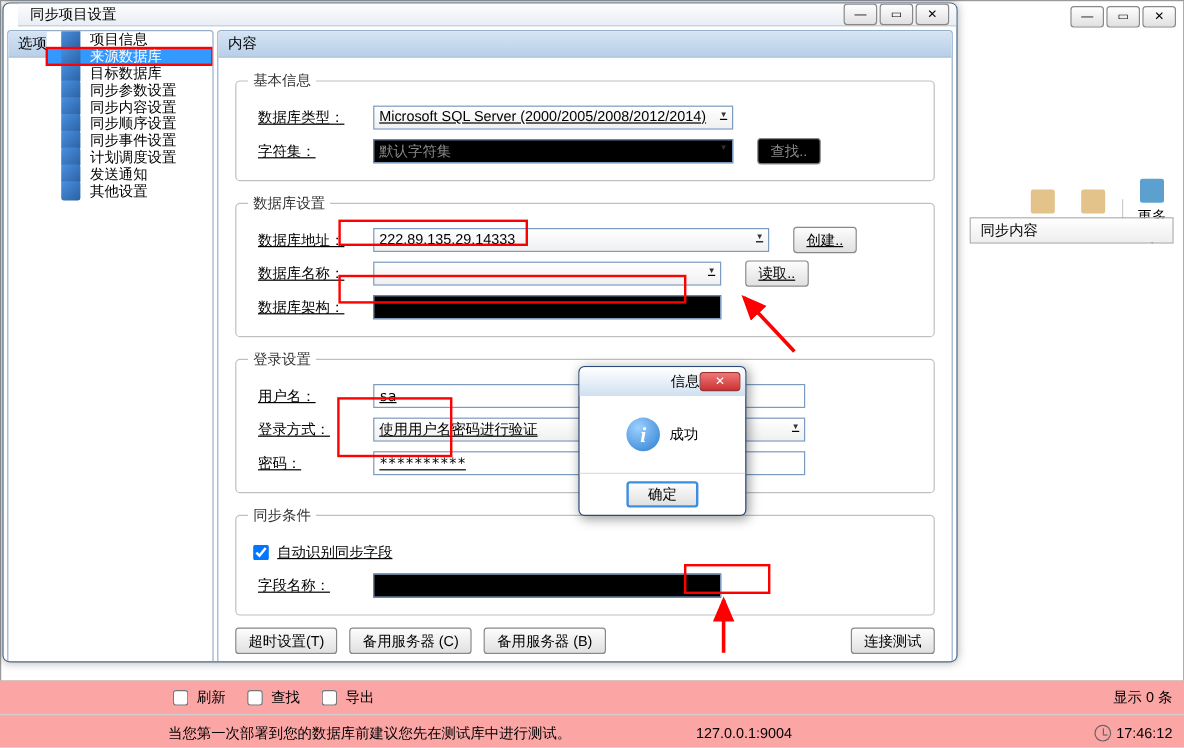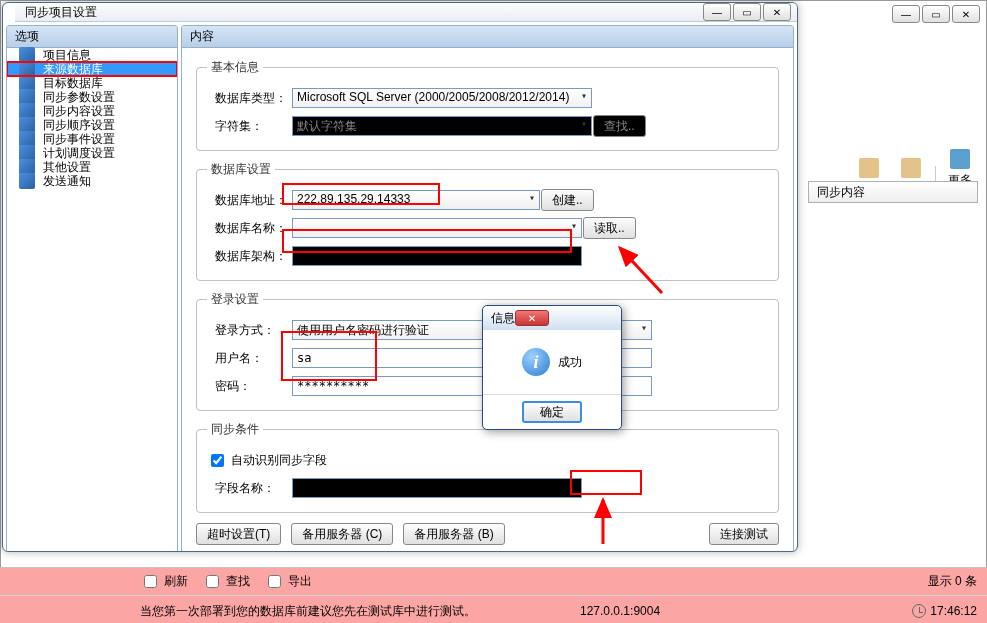--- a/index.html
+++ b/index.html
@@ -27,49 +27,49 @@
 .clock-ico { width:14px; height:14px; border:1px solid #666; border-radius:50%; position:relative; }
 .clock-ico:before { content:""; position:absolute; width:1px; height:5px; background:#666; left:6px; top:2px;}
 .clock-ico:after { content:""; position:absolute; width:4px; height:1px; background:#666; left:6px; top:7px;}
 
 
 .dialog { position: absolute; left: 2px; top: 2px; width: 796px; height: 550px; background: #fff; border: 1px solid #4a6a8a; border-radius: 6px; box-shadow: 0 0 8px rgba(0,0,0,0.3); display: flex; flex-direction: column; overflow: hidden; }
 .dlg-title { height: 28px; background: linear-gradient(#fdfdfd, #e8eef5); display: flex; align-items: center; justify-content: space-between; padding: 0 6px 0 10px; border-bottom: 1px solid #c0cad4; margin-left: 12px; }
 .dlg-body { flex: 1; display: flex; }
 
 
-.sidebar { width: 172px; border: 1px solid #96b0cc; margin: 3px; display:flex; flex-direction:column; border-radius:3px; overflow:hidden;}
+.sidebar { width: 172px; border: 1px solid #96b0cc; margin: 3px; display:flex; border-radius:3px; overflow:hidden;}
 .side-head { height: 22px; background: linear-gradient(#d6e4f4,#b8cfe8); display:flex; align-items:center; padding-left:8px; border-bottom: 1px solid #96b0cc; }
 .side-items { flex:1; }
 .side-item { height: 14px; display:flex; align-items:center; padding-left:12px; gap:8px; cursor:pointer; }
 .side-item.sel { background: #3399ff; color:#fff; }
 .side-ico { width:16px; height:16px; background: linear-gradient(135deg,#4a90e2,#2a60a0); border-radius:2px; }
 
 
 .content { flex:1; margin:3px 3px 3px 0; border:1px solid #96b0cc; border-radius:3px; display:flex; flex-direction:column; overflow:hidden;}
 .content-head { height:22px; background:linear-gradient(#d6e4f4,#b8cfe8); display:flex; align-items:center; padding-left:8px; border-bottom:1px solid #96b0cc;}
 .content-body { flex:1; padding: 8px 14px; position:relative; overflow:visible;}
 fieldset { border:1px solid #c0c0c0; border-radius:4px; margin: 3px 0 10px 0; padding: 8px 10px 10px 10px; }
 legend { padding: 0 4px; color:#333; }
-.form-row { display:flex; align-items:center; height:28px; gap:1px; }
+.form-row { display:flex; align-items:center; height:28px; gap:20px;text-decoration:underline; }
 .form-label { width:84px; text-align:left; padding-left:8px; }
 .select, .text-input { height:20px; border:1px solid #7a9ac0; background:#fff; padding:1px 4px; font-family:"SimSun",monospace; font-size:12px;}
 .select { background:linear-gradient(#fff,#f0f0f0); display:inline-flex; align-items:flex-start; justify-content:space-between;}
 .select:after { content:"▾"; font-size:10px; color:#333; padding-left:4px;}
 .btn { height:22px; border:1px solid #888; border-radius:3px; background:linear-gradient(#fdfdfd,#e0e0e0); padding:0 10px; cursor:pointer; font-size:12px; display:inline-flex; align-items:center;}
 .disabled { color:#888; background:#000000;}
 .check { display:flex; align-items:center; gap:4px;}
 .check input { width:13px; height:13px;}
 
 
 .content-bottom { display:flex; gap:10px; margin-top:6px;}
 
 
 .msgbox { position:absolute; left:300px; top:257px; width:140px; background:#fff; border:1px solid #2a4a7a; border-radius:5px; box-shadow: 2px 2px 10px rgba(0,0,0,0.4); z-index:10;}
-.msg-title { height:24px; background:linear-gradient(#fff,#d0e0f0); display:flex; align-items:center; justify-content:flex-start; padding:0 4px 0 8px; border-radius:5px 5px 0 0;}
+.msg-title { height:24px; background:linear-gradient(#fff,#d0e0f0); display:flex; align-items:center; justify-content:flex-end; padding:0 4px 0 8px; border-radius:5px 5px 0 0;}
 .msg-close { width:34px; height:16px; background:linear-gradient(#e77,#c33); border:1px solid #933; border-radius:3px; color:#fff; display:flex; align-items:center; justify-content:center; font-size:10px; cursor:pointer;}
 .msg-body { padding: 18px 8px; display:flex; align-items:center; justify-content:center; gap:8px;}
 .info-ico { width:28px; height:28px; border-radius:50%; background:radial-gradient(circle at 35% 30%, #9dd0ff, #2a7dd0); color:#fff; font-weight:bold; display:flex; align-items:center; justify-content:center; font-size:18px; font-family:Georgia,serif; font-style:italic;}
 .msg-foot { padding:6px; display:flex; justify-content:center; border-top:1px solid #ddd;}
 .msg-foot .btn { border:2px solid #3a8de0; padding:0 16px;}
 
 
 .arrow { position:absolute; pointer-events:none; }
 
 .red-rect { position:absolute; border:2px solid #f00; pointer-events:none;}
@@ -170,25 +170,25 @@
           <div class="side-item">
             <span class="side-ico"></span>
             <span>同步事件设置</span>
           </div>
           <div class="side-item">
             <span class="side-ico"></span>
             <span>计划调度设置</span>
           </div>
           <div class="side-item">
             <span class="side-ico"></span>
+            <span>发送通知</span>
+          </div>
+          <div class="side-item">
+            <span class="side-ico"></span>
             <span>其他设置</span>
-          </div>
-          <div class="side-item">
-            <span class="side-ico"></span>
-            <span>发送通知</span>
           </div>
         </div>
     </div>
     <div class="content">
       <div class="content-head">内容</div>
       <div class="content-body">
 
         <fieldset>
           <legend>基本信息</legend>
           <div class="form-row">
@@ -203,49 +203,49 @@
                 <span>默认字符集</span>
               </span>
             <button class="btn disabled">查找..</button>
           </div>
         </fieldset>
 
         <fieldset>
           <legend>数据库设置</legend>
           <div class="form-row">
             <span class="form-label">数据库地址：</span>
-            <span class="select" style="width:248px;font-family:monospace;">
+            <span class="select" style="width:330px;font-family:monospace;">
                 <span>222.89.135.29,14333</span>
               </span>
             <button class="btn">创建..</button>
           </div>
           <div class="form-row">
             <span class="form-label">数据库名称：</span>
             <span class="select" style="width:290px">
                 <span></span>
               </span>
             <button class="btn">读取..</button>
           </div>
           <div class="form-row">
             <span class="form-label">数据库架构：</span>
             <input class="text-input disabled" style="width: 290px;" value="">
           </div>
         </fieldset>
 
         <fieldset>
           <legend>登录设置</legend>
           <div class="form-row">
+            <span class="form-label">用户名：</span>
+            <input class="text-input" style="width: 360px;" value="sa">
+          </div>
+          <div class="form-row">
             <span class="form-label">登录方式：</span>
             <span class="select" style="width:360px">
                 <span>使用用户名密码进行验证</span>
               </span>
-          </div>
-          <div class="form-row">
-            <span class="form-label">用户名：</span>
-            <input class="text-input" style="width: 360px;" value="sa">
           </div>
           <div class="form-row">
             <span class="form-label">密码：</span>
             <input class="text-input" style="width: 360px;" value="**********">
           </div>
         </fieldset>
 
         <fieldset>
           <legend>同步条件</legend>
           <div class="form-row">

